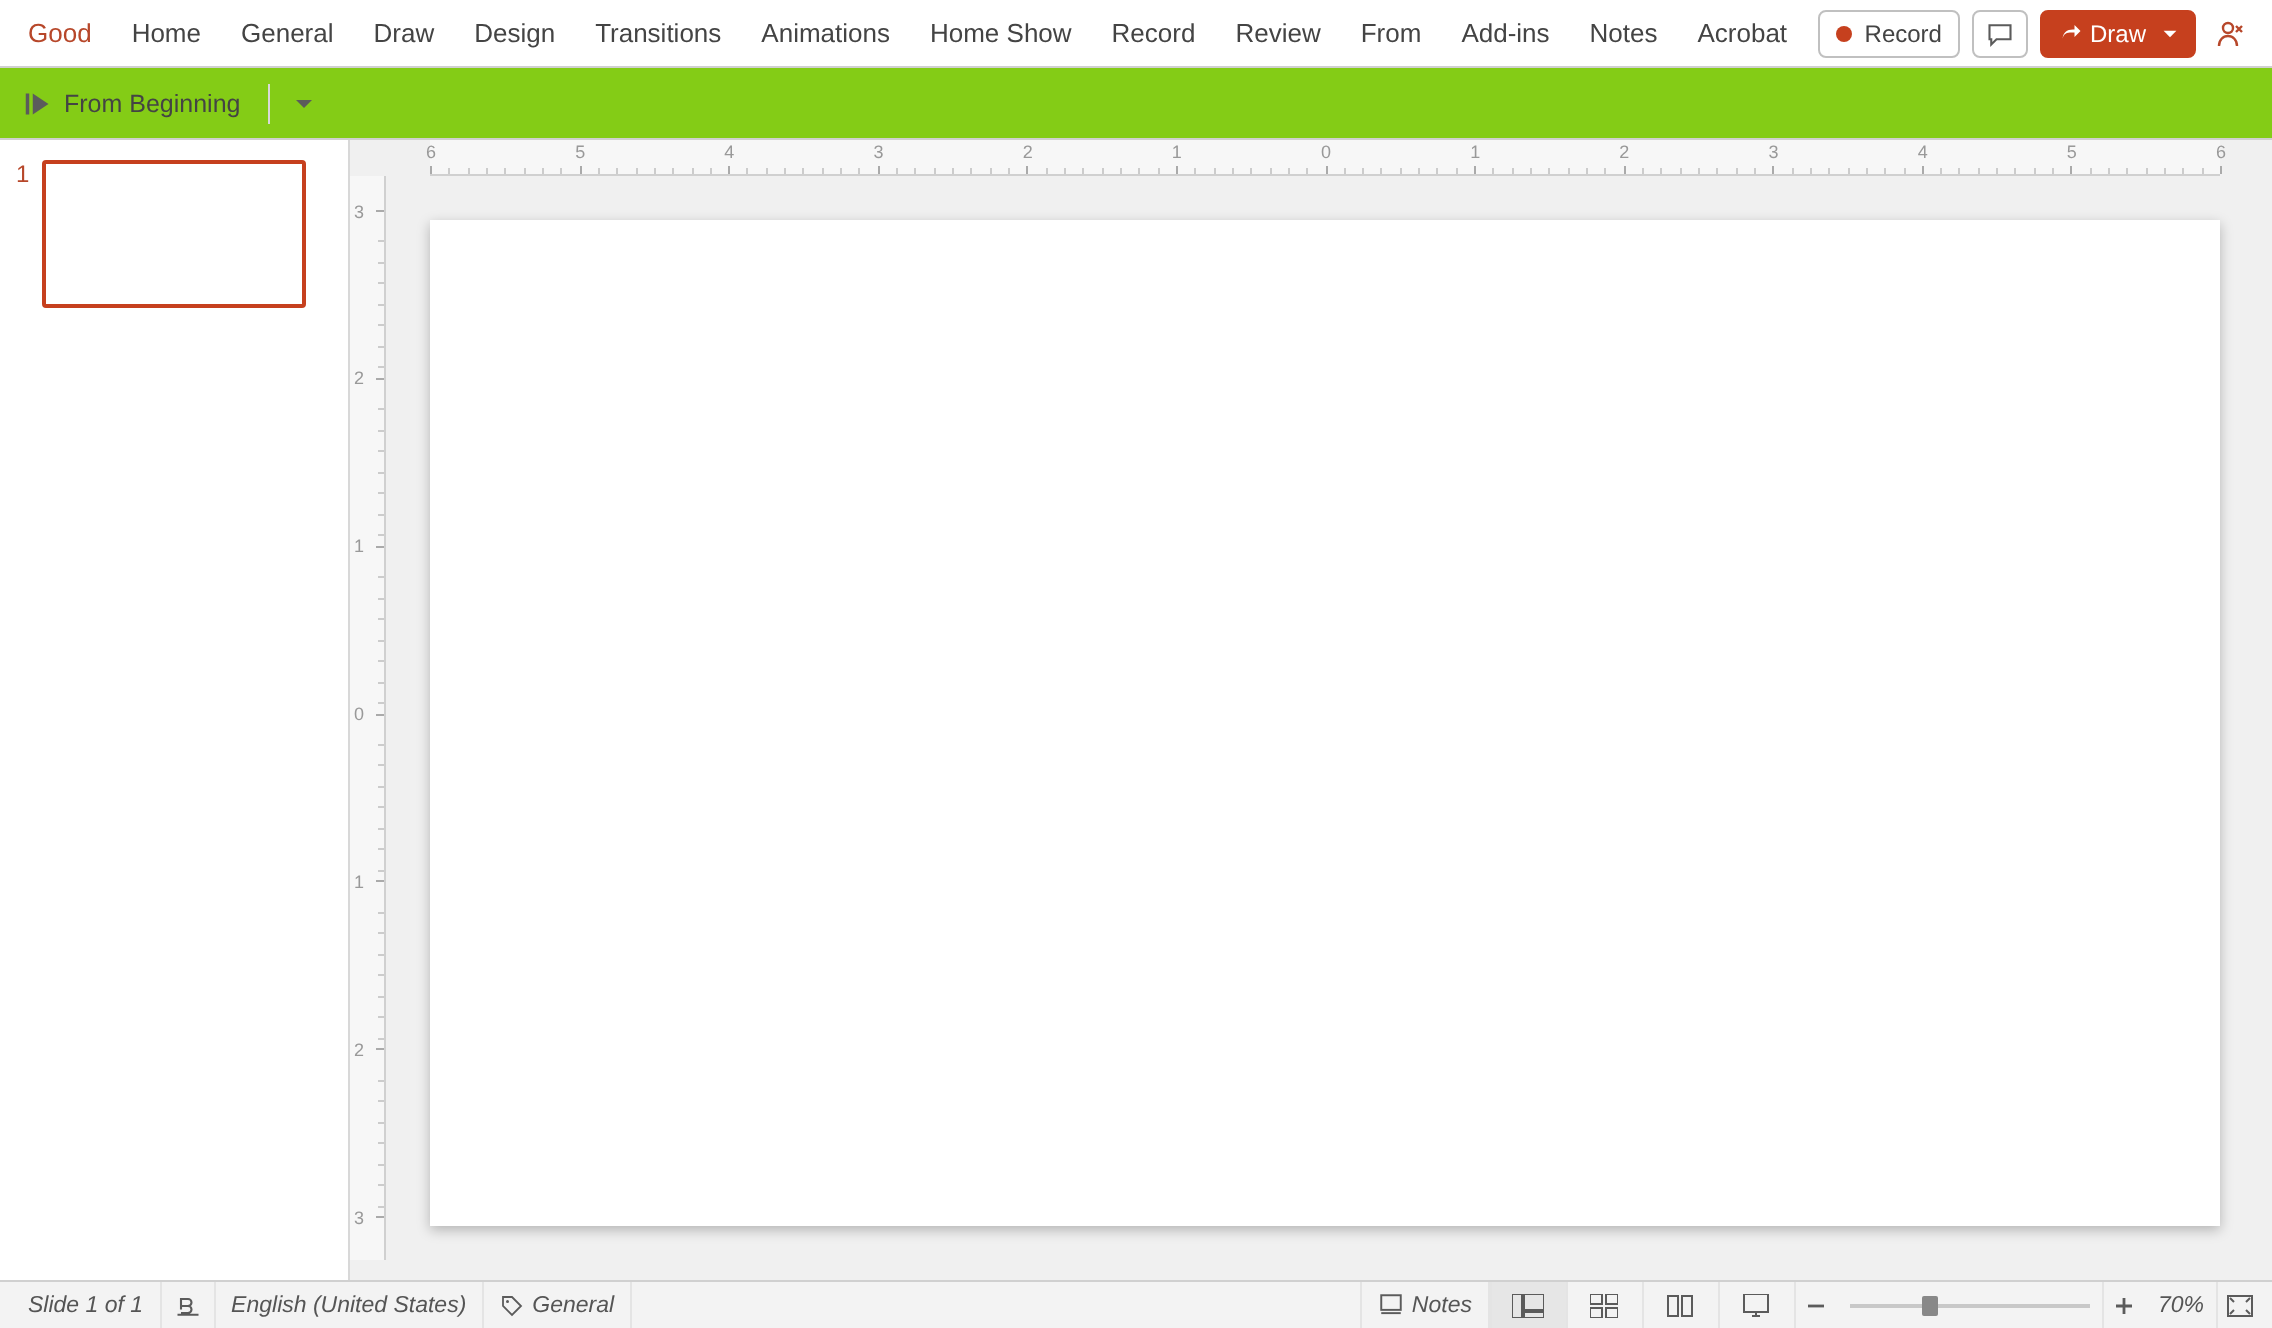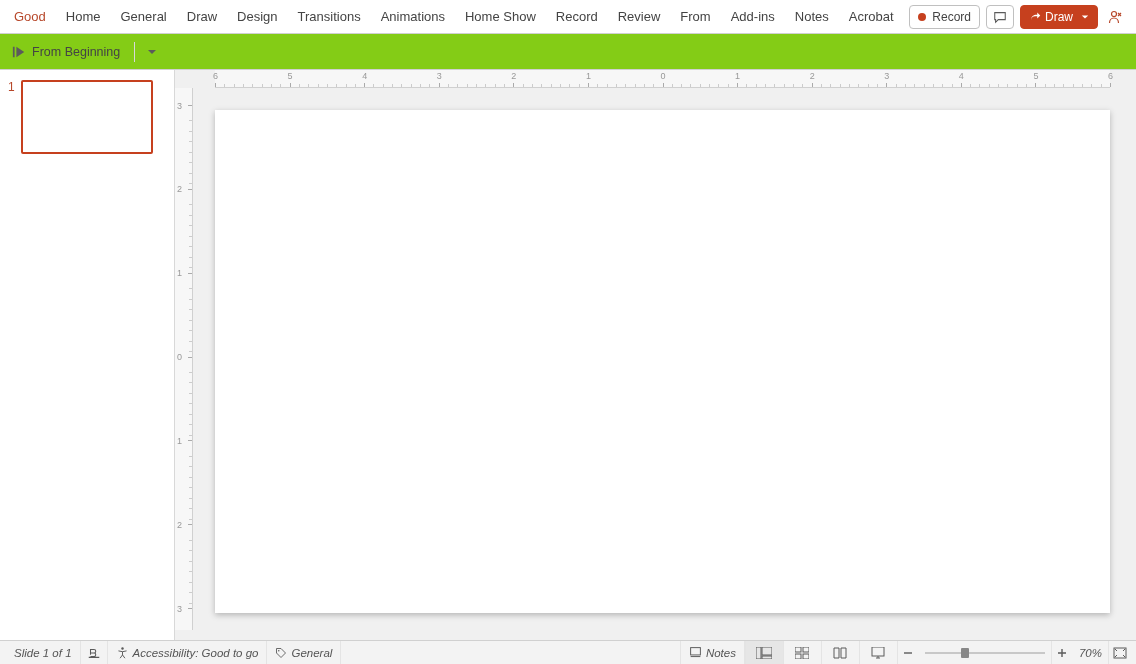--- a/index.html
+++ b/index.html
@@ -503,25 +503,21 @@
 <div class="status">
   <div class="seg">
     <span>Slide 1 of 1</span>
   </div>
   <div class="seg" style="padding:0 6px">
     <svg class="ico" width="14" height="14" viewBox="0 0 16 16">
         <path fill="none" stroke="#5b5b5b" stroke-width="1.2" d="M2 13h12M4 10V4h4a2 2 0 010 4H4m4 0a2 2 0 010 4H4"></path>
       </svg>
   </div>
   <div class="seg">
-    <svg class="ico" width="13" height="13" viewBox="0 0 16 16">
-        <circle cx="8" cy="3" r="1.5" fill="#5b5b5b"></circle>
-        <path d="M3 6l5 1 5-1M8 7v4m-3 4l3-4 3 4" fill="none" stroke="#5b5b5b" stroke-width="1.2"></path>
-      </svg>
-    <span>Accessibility: Good to go</span>
+    <span>English (United States)</span>
   </div>
   <div class="seg">
     <svg class="ico" width="12" height="12" viewBox="0 0 16 16">
         <path fill="none" stroke="#5b5b5b" stroke-width="1.2" d="M2 2h6l6 6-6 6-6-6z"></path>
         <circle cx="5" cy="5" r="1" fill="#5b5b5b"></circle>
       </svg>
     <span>General</span>
   </div>
 
   <div class="right">

